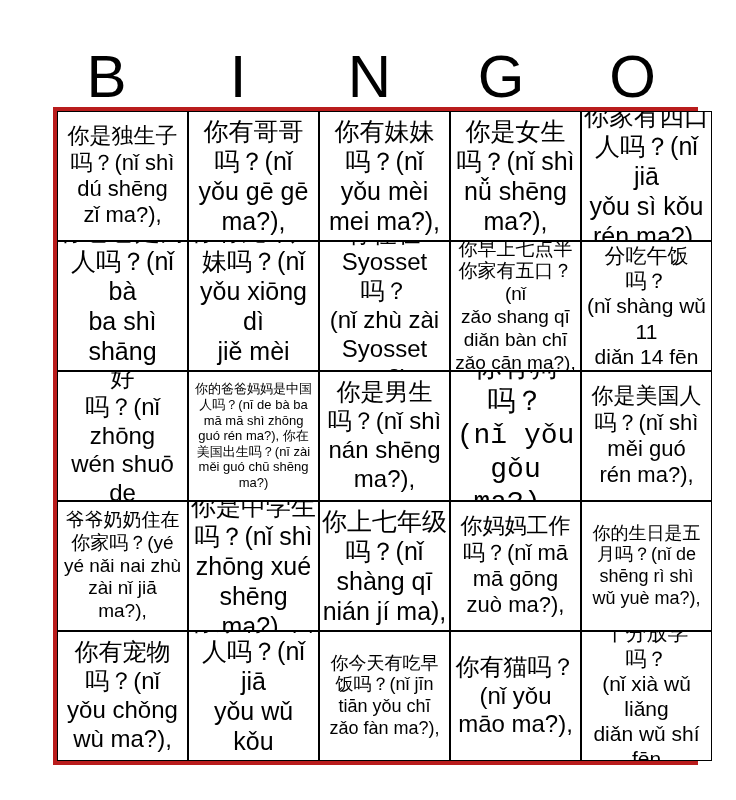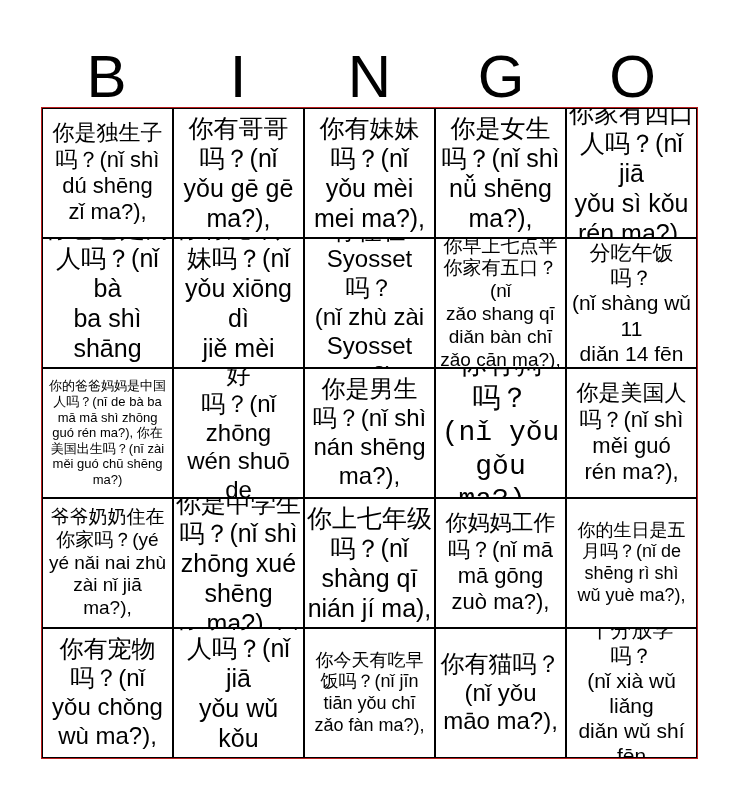--- a/index.html
+++ b/index.html
@@ -26,24 +26,25 @@
   .title-letter {
     display: block;
     width: 131px;
     text-align: center;
     font-size: 60px;
     line-height: 1.0;
     font-weight: 400;
     letter-spacing: 0;
   }
   .grid {
-    border: 1px solid #b91c1c;
+    border: 4px solid #b91c1c;
     display: grid;
     grid-template-columns: repeat(5, 131px);
     grid-template-rows: repeat(5, 130px);
+    margin-left: 12px;
   }
   .cell {
     box-sizing: border-box;
     border: 1px solid #000000;
     display: flex;
     align-items: center;
     justify-content: center;
     text-align: center;
     padding: 2px;
     overflow: hidden;
@@ -113,31 +114,31 @@
 你家有五口？(nǐ
 zǎo shang qī
 diǎn bàn chī
 zǎo cān ma?),</div>
     <div class="cell f17">你上午11点14
 分吃午饭吗？
 (nǐ shàng wǔ 11
 diǎn 14 fēn chī
 wǔ fàn ma?),</div>
 
+    <div class="cell f20">你中文说的好
+吗？(nǐ zhōng
+wén shuō de
+hǎo ma?),</div>
     <div class="cell f13">你的爸爸妈妈是中国
 人吗？(nī de bà ba
 mā mā shì zhōng
 guó rén ma?), 你在
 美国出生吗？(nī zài
 měi guó chū shēng
 ma?)</div>
-    <div class="cell f20">你中文说的好
-吗？(nǐ zhōng
-wén shuō de
-hǎo ma?),</div>
     <div class="cell f24">你是男生
 吗？(nǐ shì
 nán shēng
 ma?),</div>
     <div class="cell f23">你有狗吗？
 (nǐ yǒu gǒu
 ma?),</div>
     <div class="cell f22">你是美国人
 吗？(nǐ shì
 měi guó

